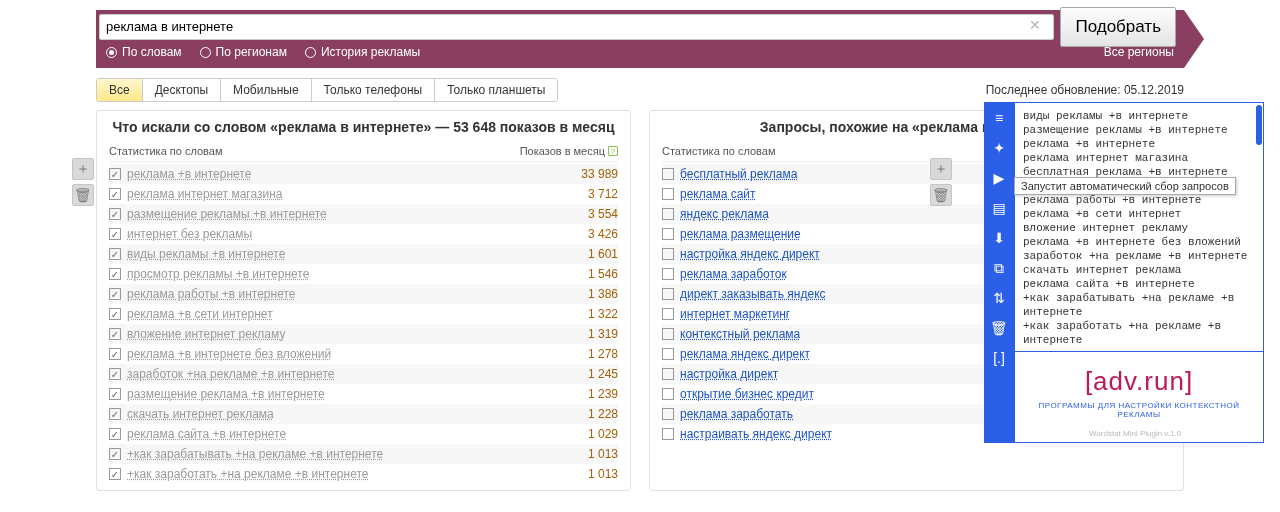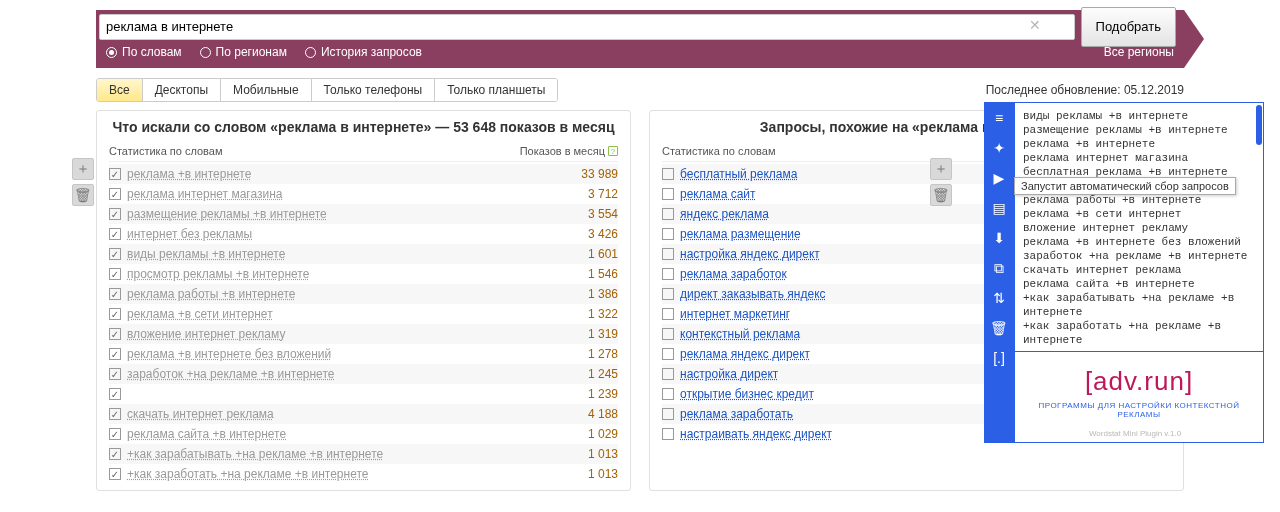--- a/index.html
+++ b/index.html
@@ -23,21 +23,21 @@
     flex: 1; height: 26px; border: 1px solid #ccc; padding: 2px 26px 2px 6px;
     font-size: 13px; border-radius: 2px; position: relative; background:#fff;
   }
   .clear-x {
     position: absolute; left: calc(100% - 155px); top: 8px;
     color: #b5b5b5; font-size: 14px; line-height: 14px; cursor: pointer;
   }
   .submit-btn {
     margin-left: 6px; height: 40px; padding: 0 14px;
     background: linear-gradient(#fdfdfd,#e4e4e4); border:1px solid #a9a9a9;
-    border-radius: 2px; font-size: 13px; cursor: pointer;
+    border-radius: 2px; font-size: 17px; cursor: pointer;
   }
   .search-bottom {
     display: flex; align-items: center; height: 24px; padding: 0 10px;
     color: #fff; font-size: 12px;
   }
   .radio { display: inline-flex; align-items: center; margin-right: 18px; cursor:pointer; }
   .radio .dot {
     width: 11px; height: 11px; border-radius: 50%; border: 1px solid #fff;
     margin-right: 5px; position: relative;
   }
@@ -113,21 +113,21 @@
           <span class="radio sel">
             <span class="dot"></span>
             <span>По словам</span>
           </span>
           <span class="radio">
             <span class="dot"></span>
             <span>По регионам</span>
           </span>
           <span class="radio">
             <span class="dot"></span>
-            <span>История запросов</span>
+            <span>История рекламы</span>
           </span>
           <span class="all-regions">Все регионы</span>
         </div>
       </div>
     </div>
   </div>
 
   <div class="tabs-row">
     <div class="tabs">
       <div class="tab active">Все</div>
@@ -200,26 +200,27 @@
               <a>реклама +в интернете без вложений</a>
               <span class="val">1 278</span>
             </div>
             <div class="row seen">
               <span class="chk on"></span>
               <a>заработок +на рекламе +в интернете</a>
               <span class="val">1 245</span>
             </div>
             <div class="row seen">
               <span class="chk on"></span>
+              <a>размещение реклама +в интернете</a>
               <span class="val">1 239</span>
             </div>
             <div class="row seen">
               <span class="chk on"></span>
               <a>скачать интернет реклама</a>
-              <span class="val">4 188</span>
+              <span class="val">1 228</span>
             </div>
             <div class="row seen">
               <span class="chk on"></span>
               <a>реклама сайта +в интернете</a>
               <span class="val">1 029</span>
             </div>
             <div class="row seen">
               <span class="chk on"></span>
               <a>+как зарабатывать +на рекламе +в интернете</a>
               <span class="val">1 013</span>

